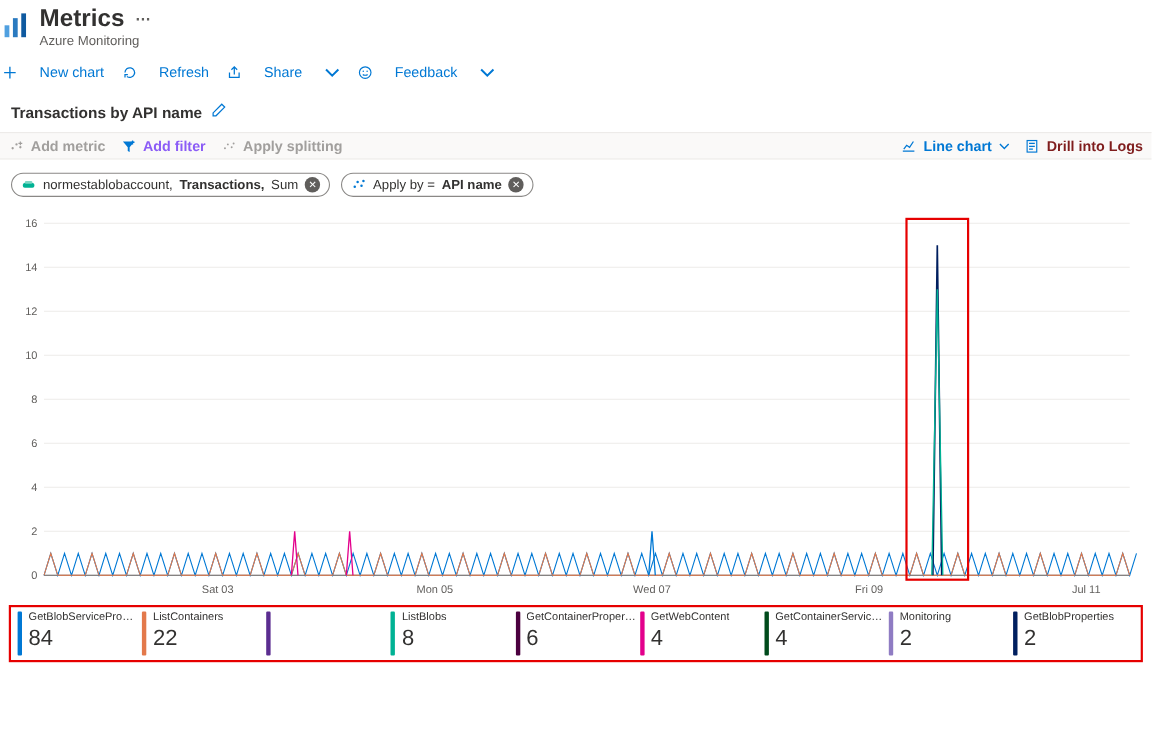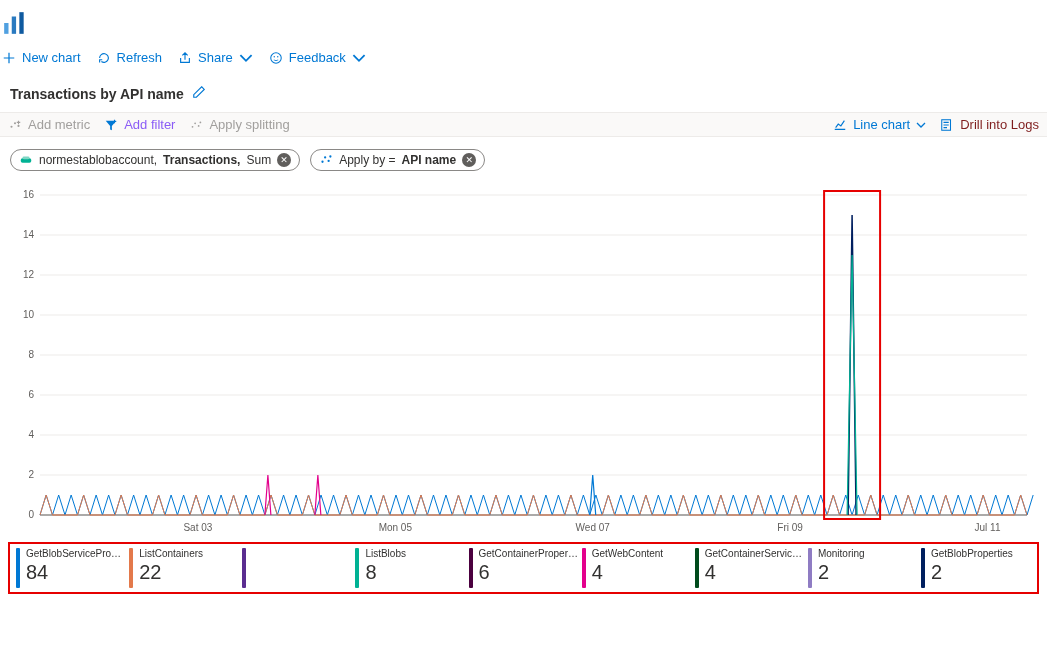--- a/index.html
+++ b/index.html
@@ -5,27 +5,27 @@
   * { box-sizing: border-box; }
   body { margin: 0; font-family: "Segoe UI", Arial, sans-serif; font-size: 13px; color: #323130; background: #fff; width: 1047px; height: 670px; overflow: hidden; }
   .root { padding: 0; }
   .header { display: flex; align-items: flex-start; padding: 4px 0 2px 0; }
   .logo { width: 26px; height: 26px; margin: 6px 8px 0 2px; }
   .title-block { display: flex; flex-direction: column; }
   .title { font-size: 22px; font-weight: 600; color: #323130; display: flex; align-items: center; gap: 10px; }
   .title-dots { color: #605e5c; font-size: 14px; cursor: pointer; }
   .subtitle { font-size: 12px; color: #605e5c; margin-top: 0; }
   .cmdbar { display: flex; align-items: center; gap: 16px; padding: 12px 2px; border-bottom: none; }
-  .cmd-item { display: flex; align-items: center; gap: 6px; color: #0078d4; font-size: 13px; cursor: pointer; }
+  .cmd-item { display: flex; align-items: center; gap: 20px; color: #0078d4; font-size: 13px; cursor: pointer; }
   .cmd-item svg { width: 14px; height: 14px; }
   .chev-down { width: 10px; height: 10px; }
   .chart-title-row { padding: 8px 10px 10px 10px; display: flex; align-items: center; gap: 8px; }
   .chart-title { font-weight: 600; font-size: 14px; }
   .edit-icon { color: #0078d4; cursor: pointer; }
-  .chart-toolbar { display: flex; align-items: center; justify-content: space-between; background: #faf9f8; border-top: 1px solid #edebe9; border-bottom: 1px solid #edebe9; padding: 4px 8px; }
+  .chart-toolbar { display: flex; align-items: center; justify-content: space-between; background: #faf9f8; border-top: 1px solid #edebe9; border-bottom: 1px solid #edebe9; padding: 4px 8px; font-weight: bold; }
   .tb-left, .tb-right { display: flex; align-items: center; gap: 14px; }
   .tb-btn { display: flex; align-items: center; gap: 6px; font-size: 13px; cursor: pointer; }
   .tb-disabled { color: #a19f9d; }
   .tb-enabled { color: #8b5cf6; }
   .tb-accent svg { color: #0078d4; }
   .pills { display: flex; gap: 10px; padding: 12px 14px 6px 10px; }
   .pill { display: flex; align-items: center; gap: 6px; border: 1px solid #8a8886; border-radius: 14px; padding: 3px 8px 3px 8px; font-size: 12px; background: #fff; }
   .pill .close { width: 14px; height: 14px; border-radius: 50%; background: #605e5c; color: #fff; display: flex; align-items: center; justify-content: center; font-size: 9px; cursor: pointer; }
   .chart-wrap { position: relative; padding: 8px 10px 0 10px; }
   svg.chart { width: 1027px; height: 350px; }
@@ -45,20 +45,27 @@
 <body>
 
 <div class="root">
 
   <div class="header">
     <svg class="logo" viewBox="0 0 24 24">
       <rect x="2" y="12" width="4" height="10" fill="#50a0e0"></rect>
       <rect x="9" y="6" width="4" height="16" fill="#2a7ac0"></rect>
       <rect x="16" y="2" width="4" height="20" fill="#0f5aa0"></rect>
     </svg>
+    <div class="title-block">
+      <div class="title">
+        <span>Metrics</span>
+        <span class="title-dots">⋯</span>
+      </div>
+      <div class="subtitle">Azure Monitoring</div>
+    </div>
   </div>
 
   <div class="cmdbar">
     <div class="cmd-item">
       <svg viewBox="0 0 16 16">
           <path d="M8 2v12M2 8h12" stroke="#0078d4" stroke-width="1.4"></path>
         </svg>
       <span>New chart</span>
     </div>
     <div class="cmd-item">

